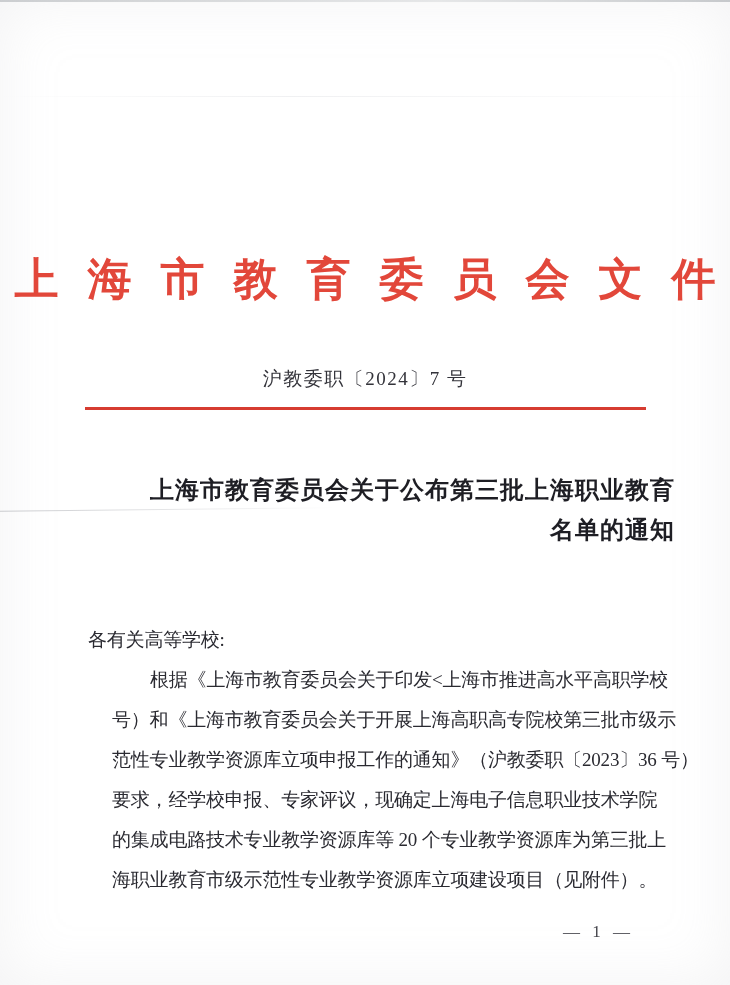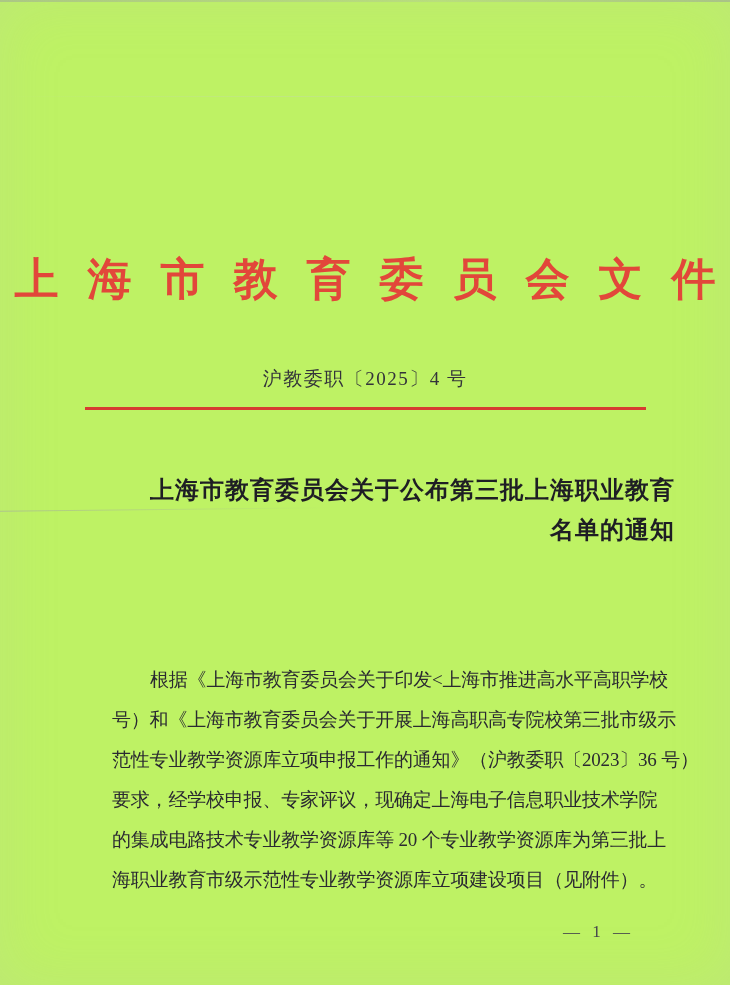--- a/index.html
+++ b/index.html
@@ -5,21 +5,21 @@
   html, body {
     margin: 0;
     padding: 0;
     background: #e9e9e9;
   }
   .page {
     position: relative;
     width: 730px;
     height: 985px;
     margin: 0 auto;
-    background: #bef264;
+    background: #ffffff;
     overflow: hidden;
     font-family: "Liberation Serif", "DejaVu Serif", serif;
     color: #26262c;
     box-shadow: inset 0 0 60px rgba(190,190,195,0.18);
   }
   .scan-top-edge {
     position: absolute;
     top: 0; left: 0;
     width: 100%;
     height: 2px;
@@ -122,29 +122,30 @@
 <body>
 
 <div class="page">
 
   <div class="scan-top-edge"></div>
   <div class="scan-crease-2"></div>
   <div class="scan-crease"></div>
 
   <div class="org-title">上 海 市 教 育 委 员 会 文 件</div>
 
-  <div class="doc-number">沪教委职〔2025〕4 号</div>
+  <div class="doc-number">沪教委职〔2024〕7 号</div>
 
   <div class="red-rule"></div>
 
   <div class="doc-title">
     <div>上海市教育委员会关于公布第三批上海职业教育</div>
     <div>名单的通知</div>
   </div>
 
+  <div class="body-block salutation">各有关高等学校:</div>
 
   <div class="body-block paragraph">
     <div class="para-line first">根据《上海市教育委员会关于印发&lt;上海市推进高水平高职学校</div>
     <div class="para-line">号）和《上海市教育委员会关于开展上海高职高专院校第三批市级示</div>
     <div class="para-line">范性专业教学资源库立项申报工作的通知》（沪教委职〔2023〕36 号）</div>
     <div class="para-line">要求，经学校申报、专家评议，现确定上海电子信息职业技术学院</div>
     <div class="para-line">的集成电路技术专业教学资源库等 20 个专业教学资源库为第三批上</div>
     <div class="para-line last">海职业教育市级示范性专业教学资源库立项建设项目（见附件）。</div>
   </div>
 

